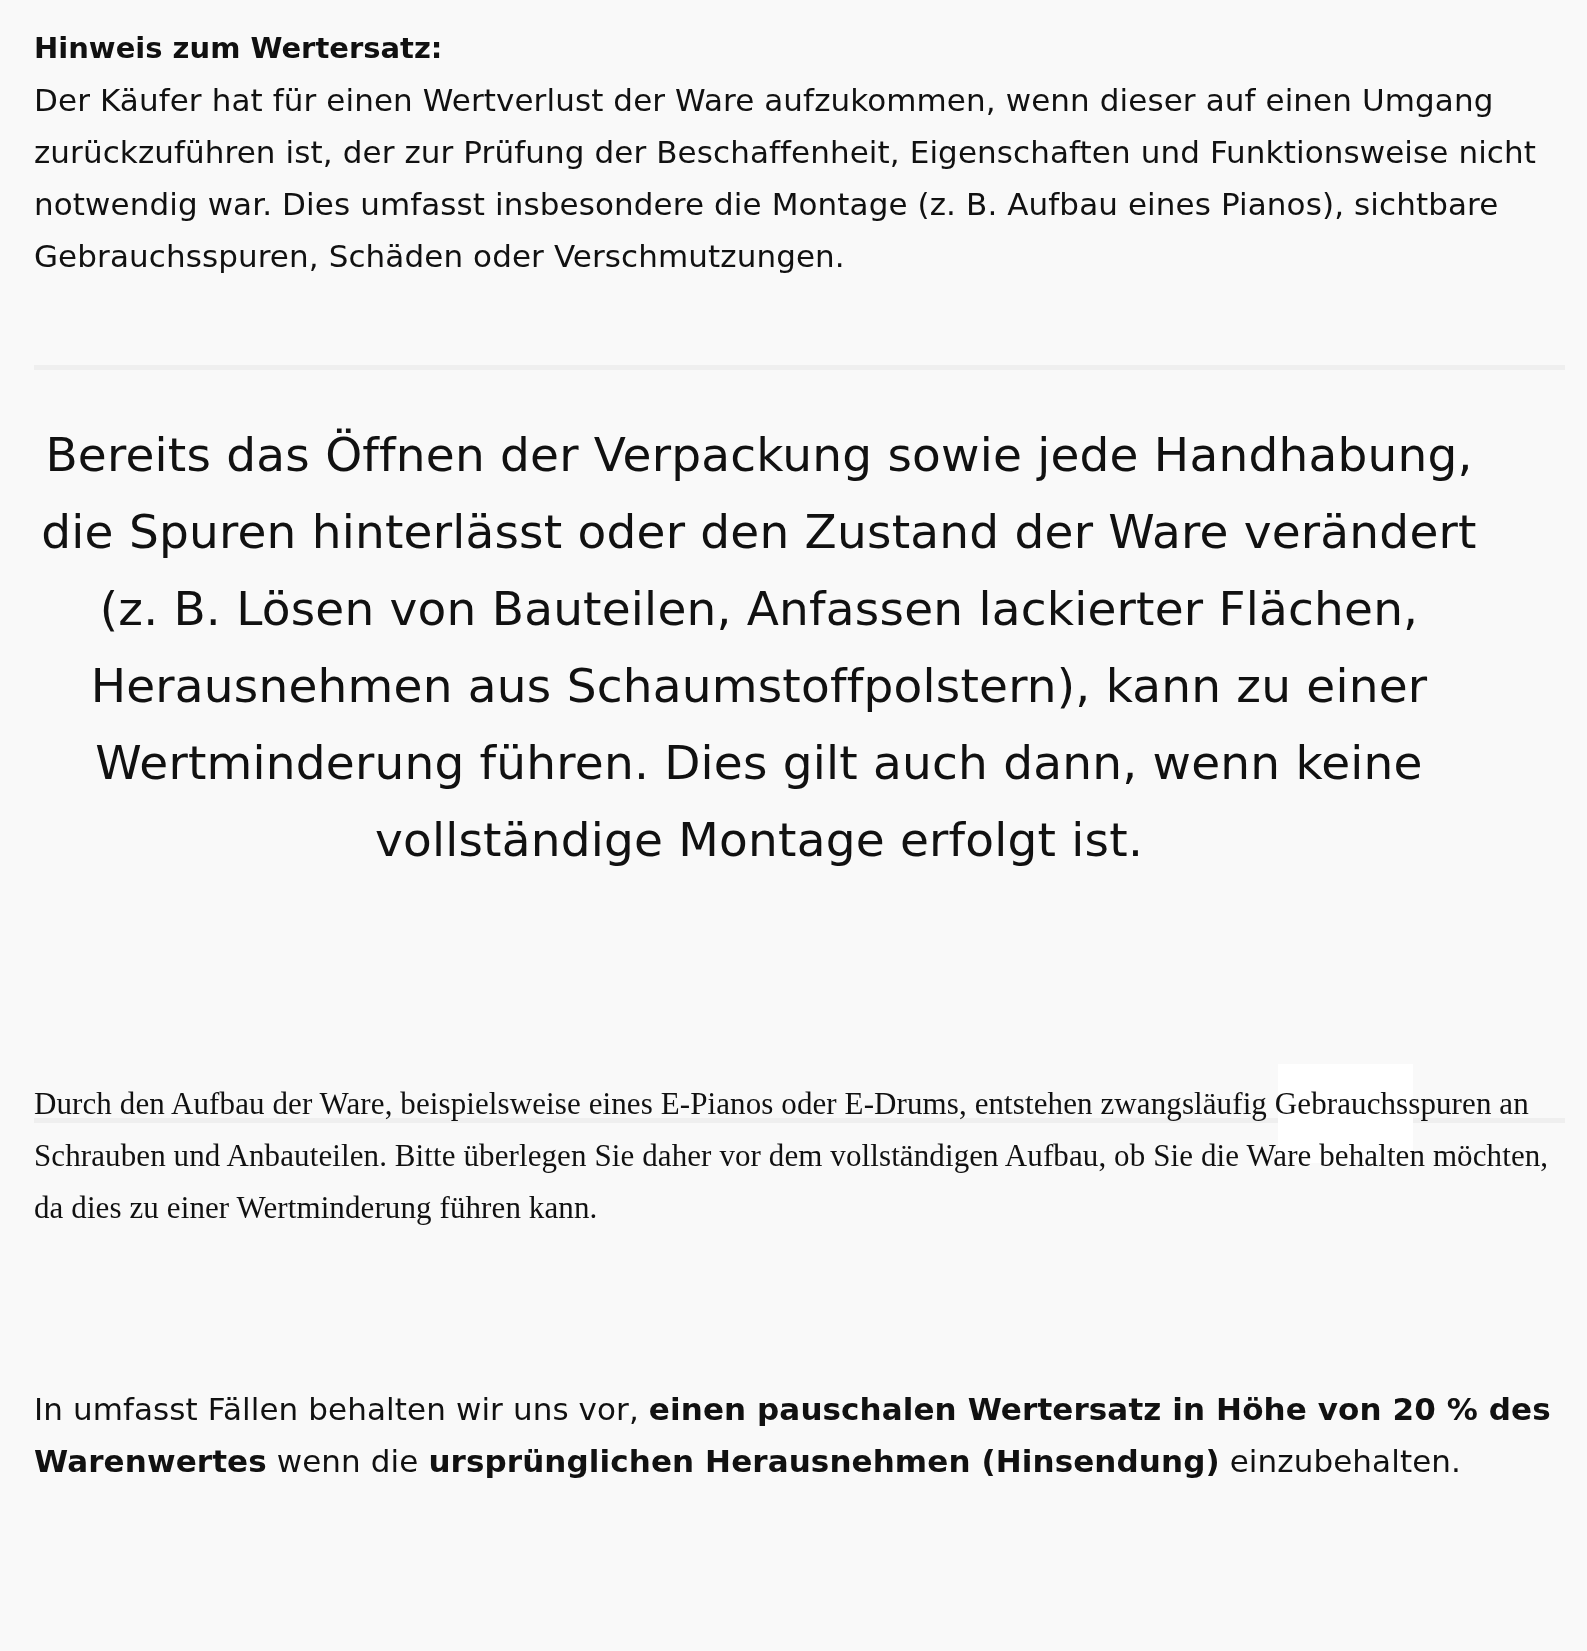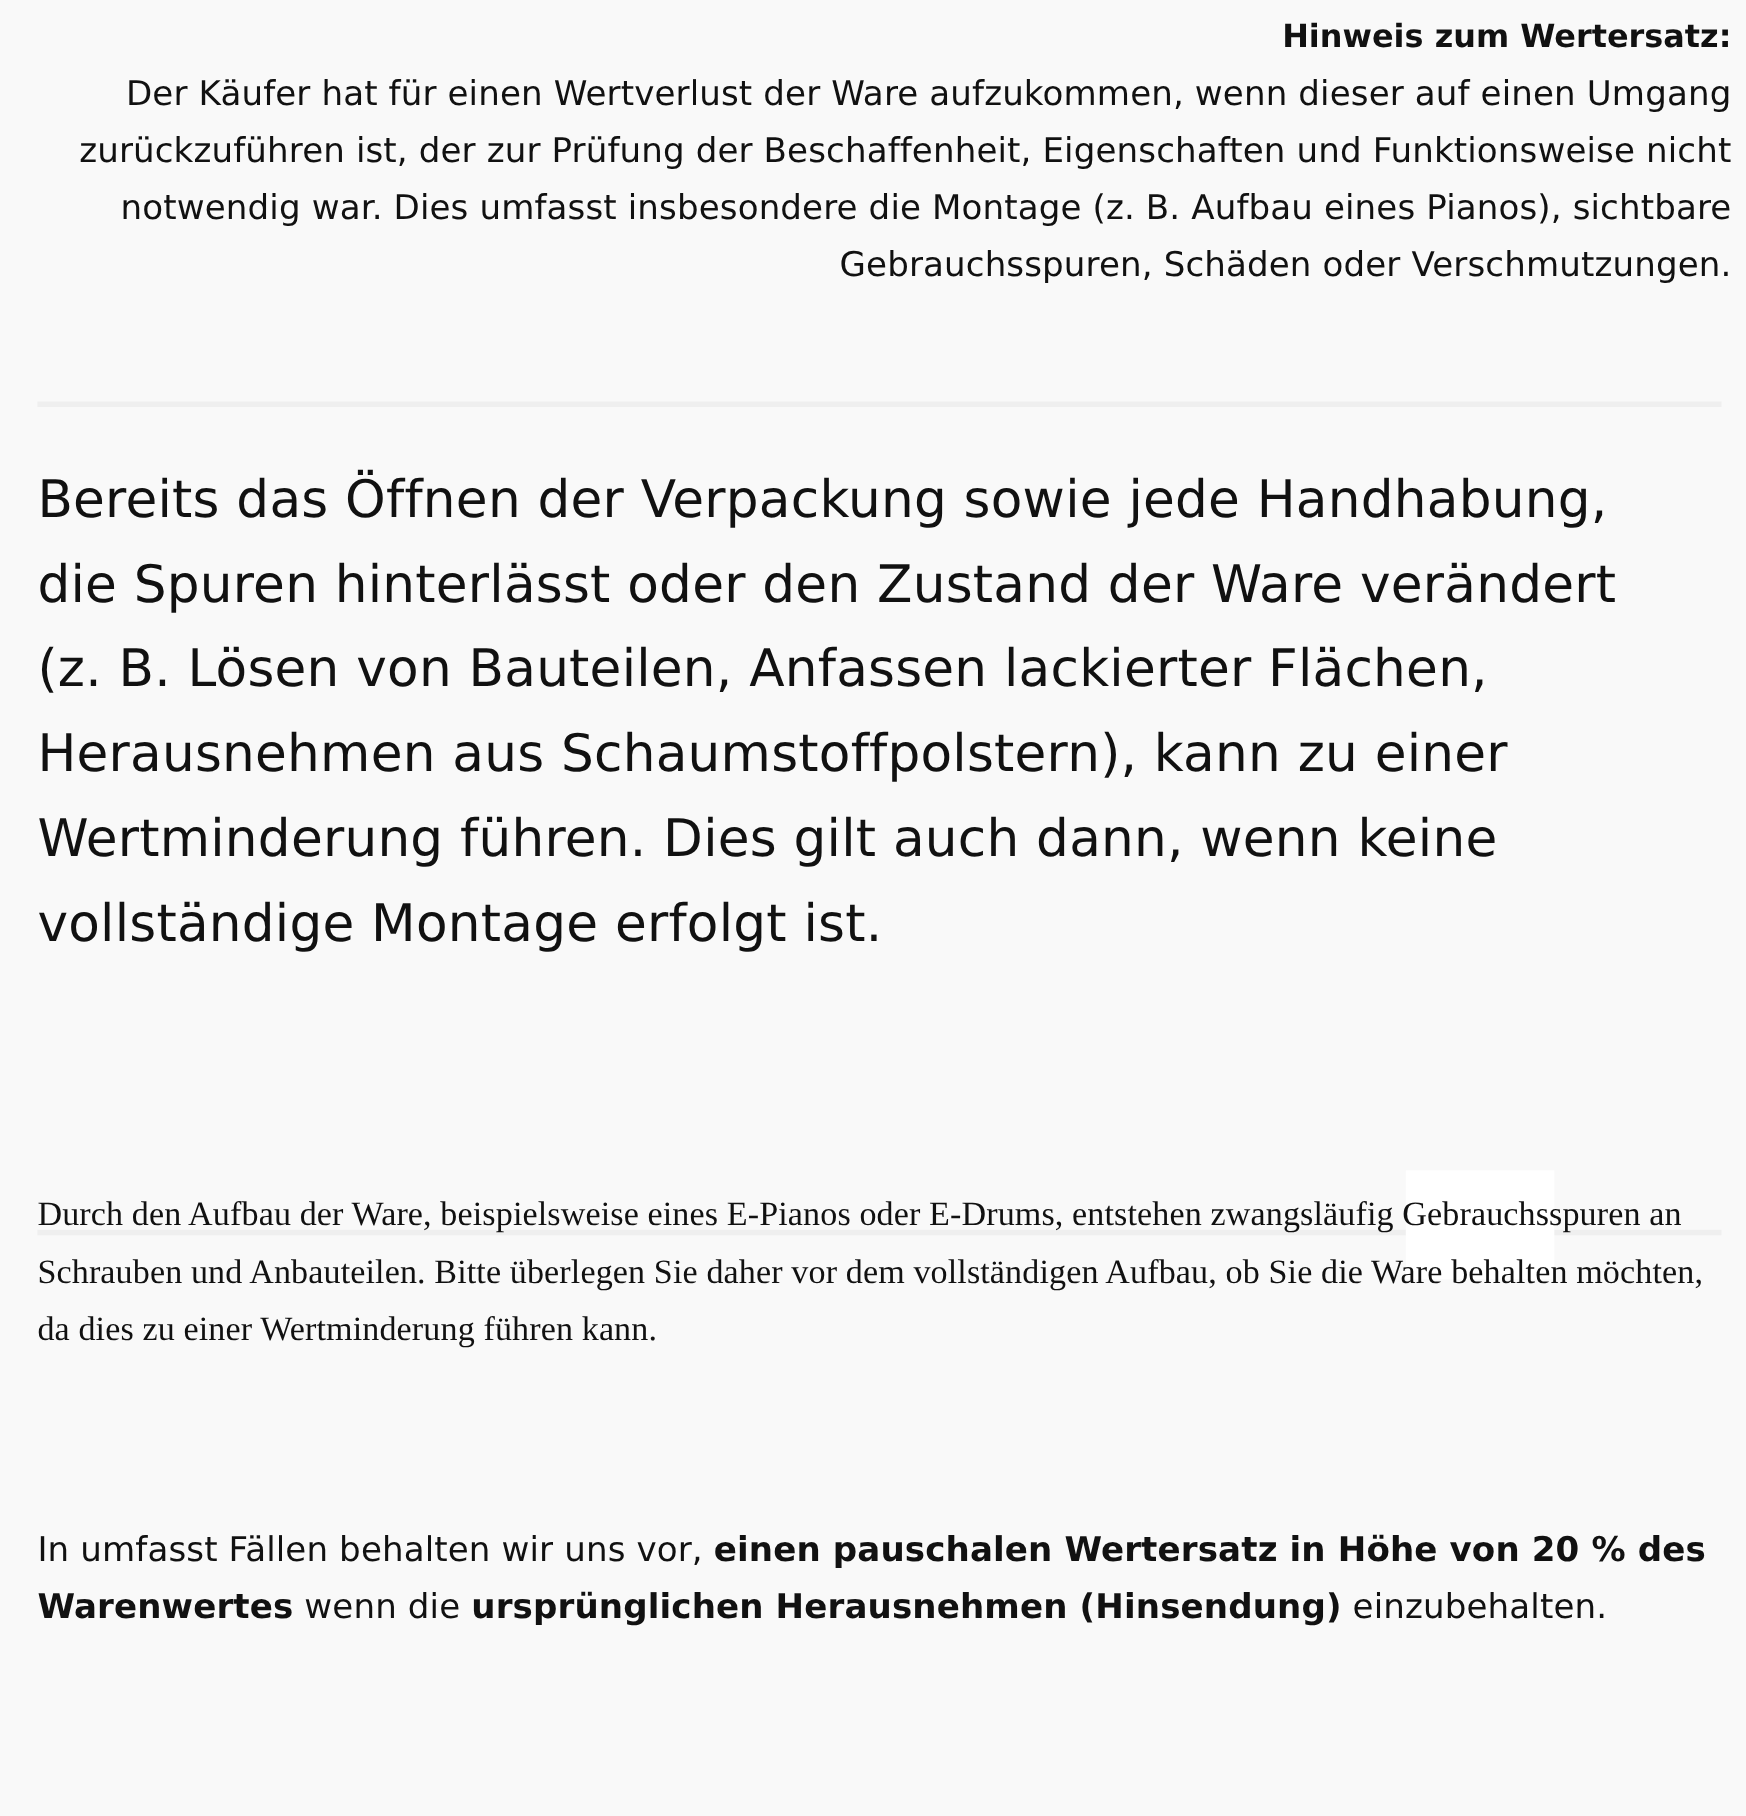--- a/index.html
+++ b/index.html
@@ -47,28 +47,28 @@
       top: 1064px;
       width: 135px;
       height: 99px;
       background: #ffffff;
     }
     strong { font-weight: 700; }
   </style>
 </head>
 <body>
 
-<div class="abs" style="top:7px;text-align:right;">
+<div class="abs" style="top:22px;">
   <p class="heading">Hinweis zum Wertersatz:</p>
   <p class="body-text">Der Käufer hat für einen Wertverlust der Ware aufzukommen, wenn dieser auf einen Umgang zurückzuführen ist, der zur Prüfung der Beschaffenheit, Eigenschaften und Funktionsweise nicht notwendig war. Dies umfasst insbesondere die Montage (z. B. Aufbau eines Pianos), sichtbare Gebrauchsspuren, Schäden oder Verschmutzungen.</p>
 </div>
 
 <div class="divider" style="top:365px;"></div>
 
-<div class="abs" style="top:416px; width:1450px;">
+<div class="abs" style="top:416px; width:1450px;text-align:center;">
   <p class="big-text">Bereits das Öffnen der Verpackung sowie jede Handhabung, die Spuren hinterlässt oder den Zustand der Ware verändert (z. B. Lösen von Bauteilen, Anfassen lackierter Flächen, Herausnehmen aus Schaumstoffpolstern), kann zu einer Wertminderung führen. Dies gilt auch dann, wenn keine vollständige Montage erfolgt ist.</p>
 </div>
 
 <div class="divider" style="top:1118px;"></div>
 <div class="white-box"></div>
 
 <div class="abs" style="top:1078px;font-family:Liberation Serif, serif;">
   <p class="body-text">Durch den Aufbau der Ware, beispielsweise eines E-Pianos oder E-Drums, entstehen zwangsläufig Gebrauchsspuren an Schrauben und Anbauteilen. Bitte überlegen Sie daher vor dem vollständigen Aufbau, ob Sie die Ware behalten möchten, da dies zu einer Wertminderung führen kann.</p>
 </div>
 

